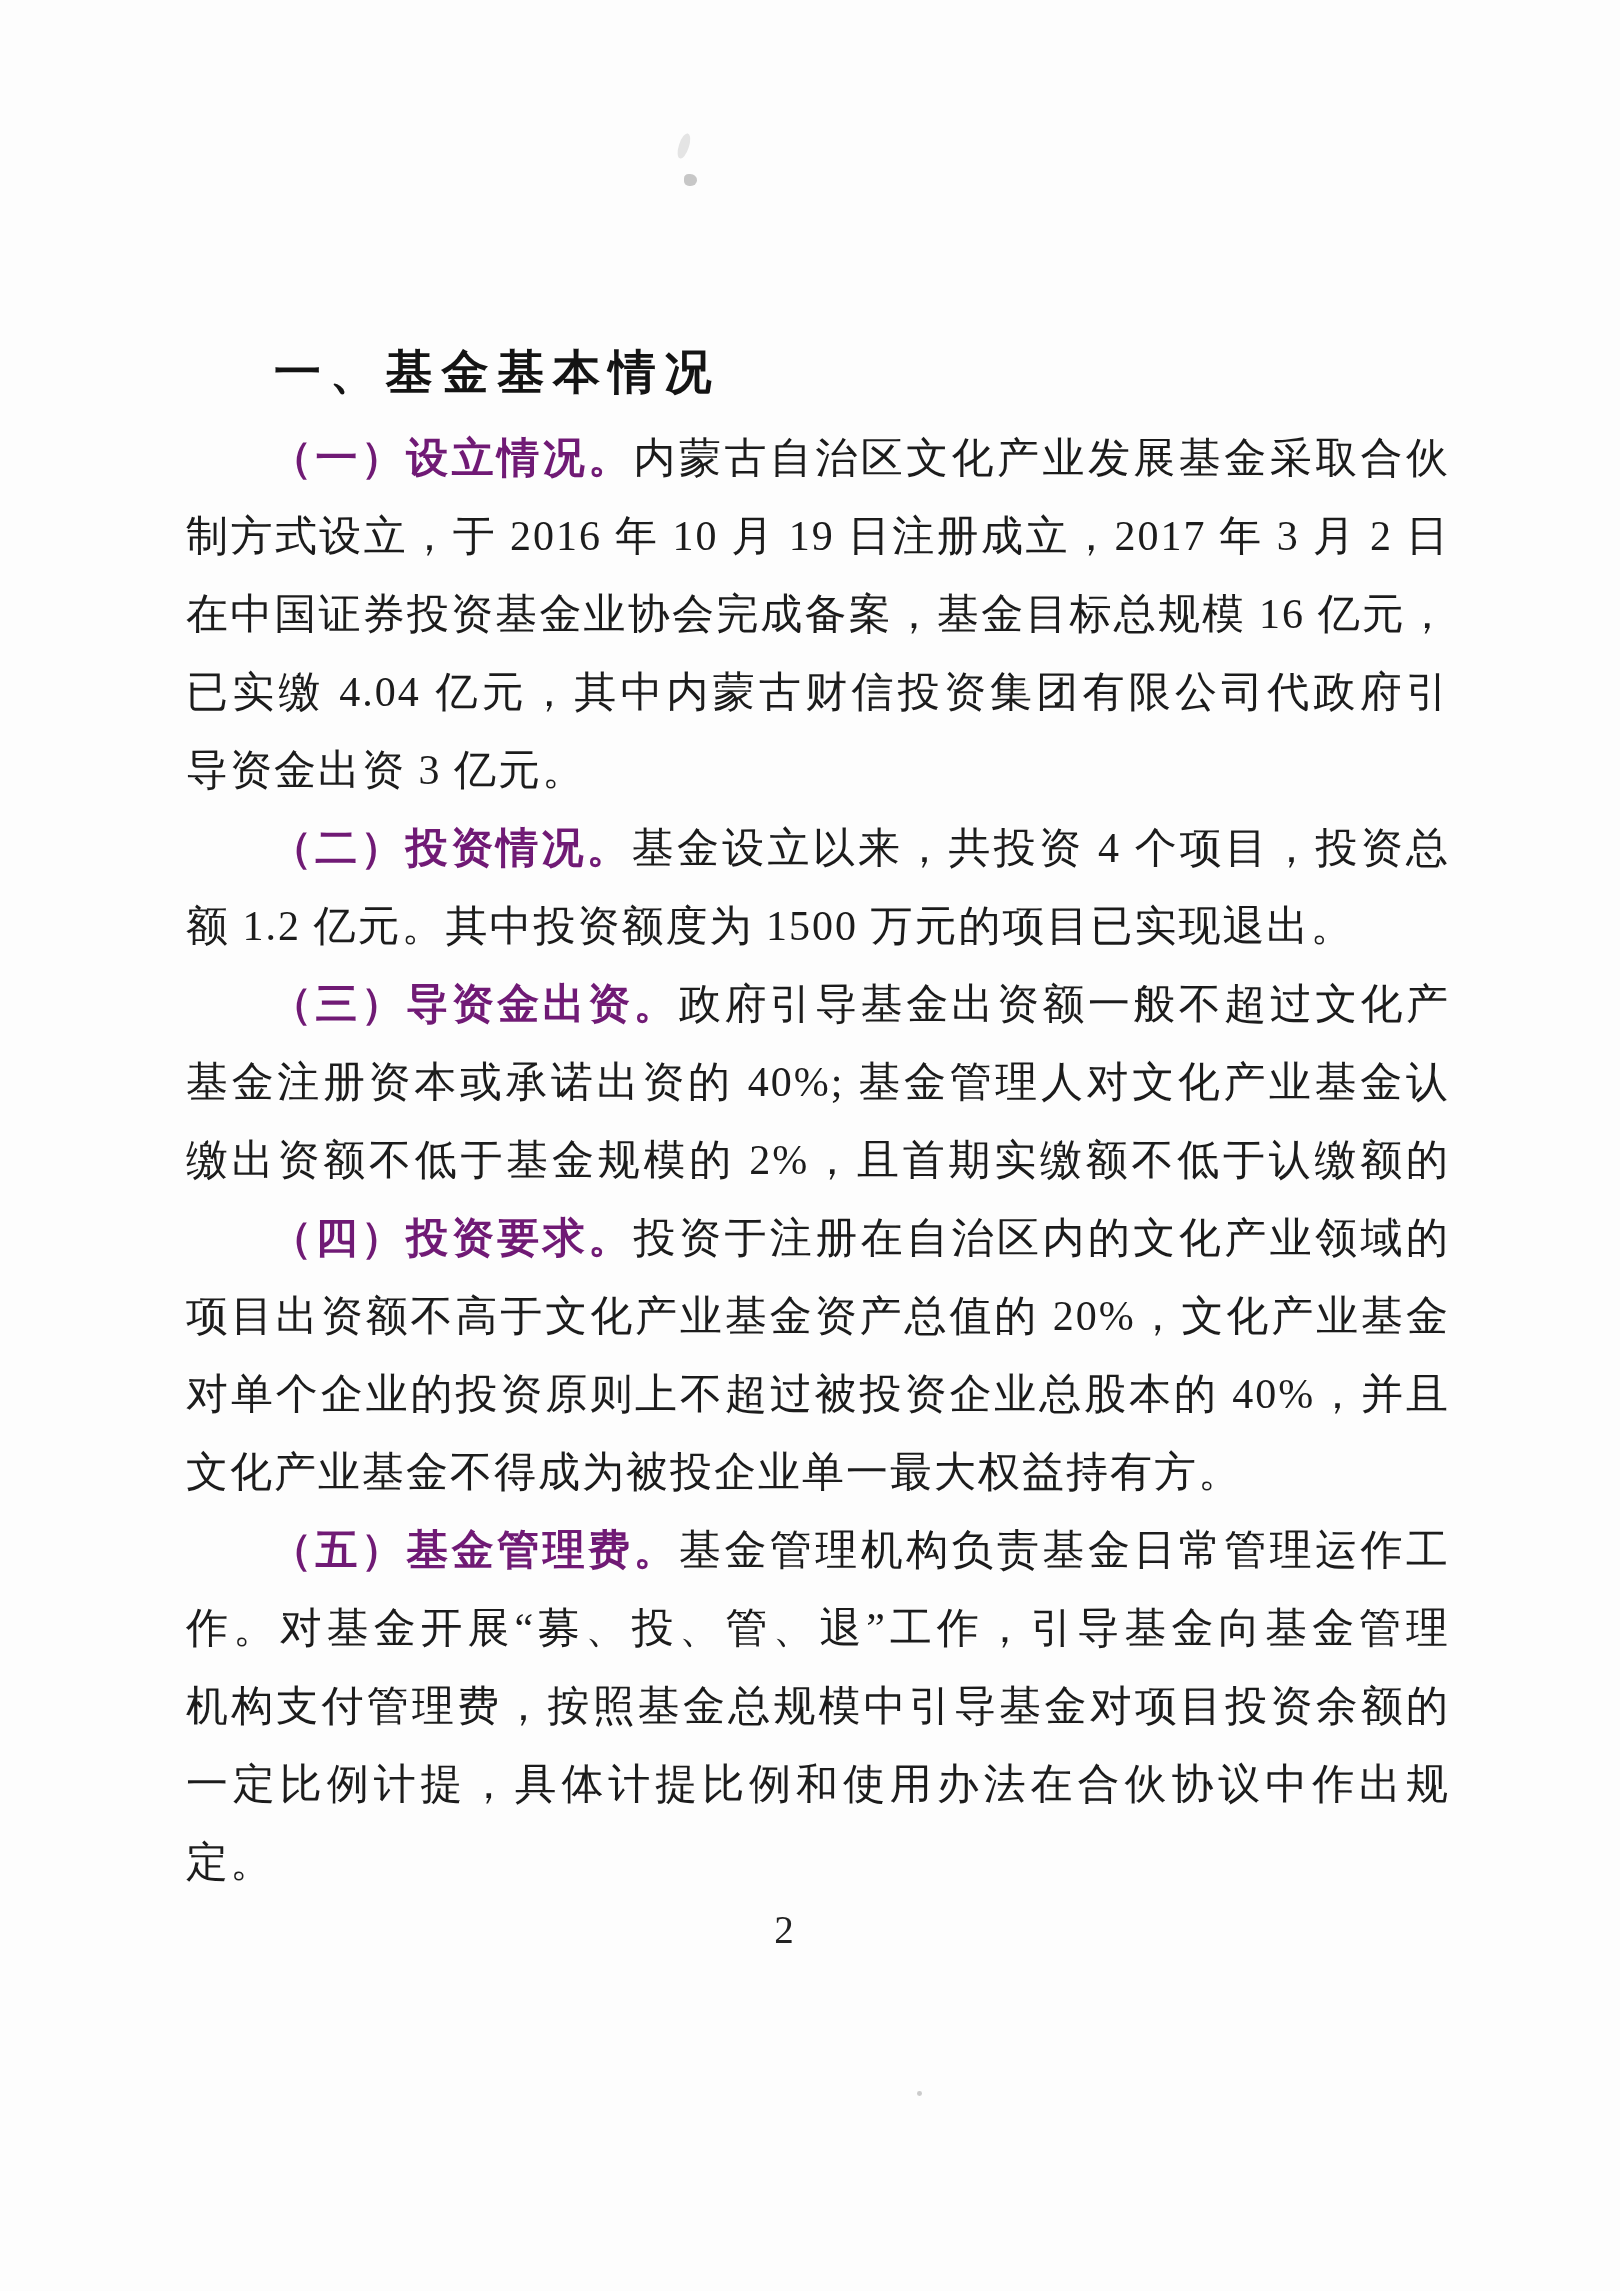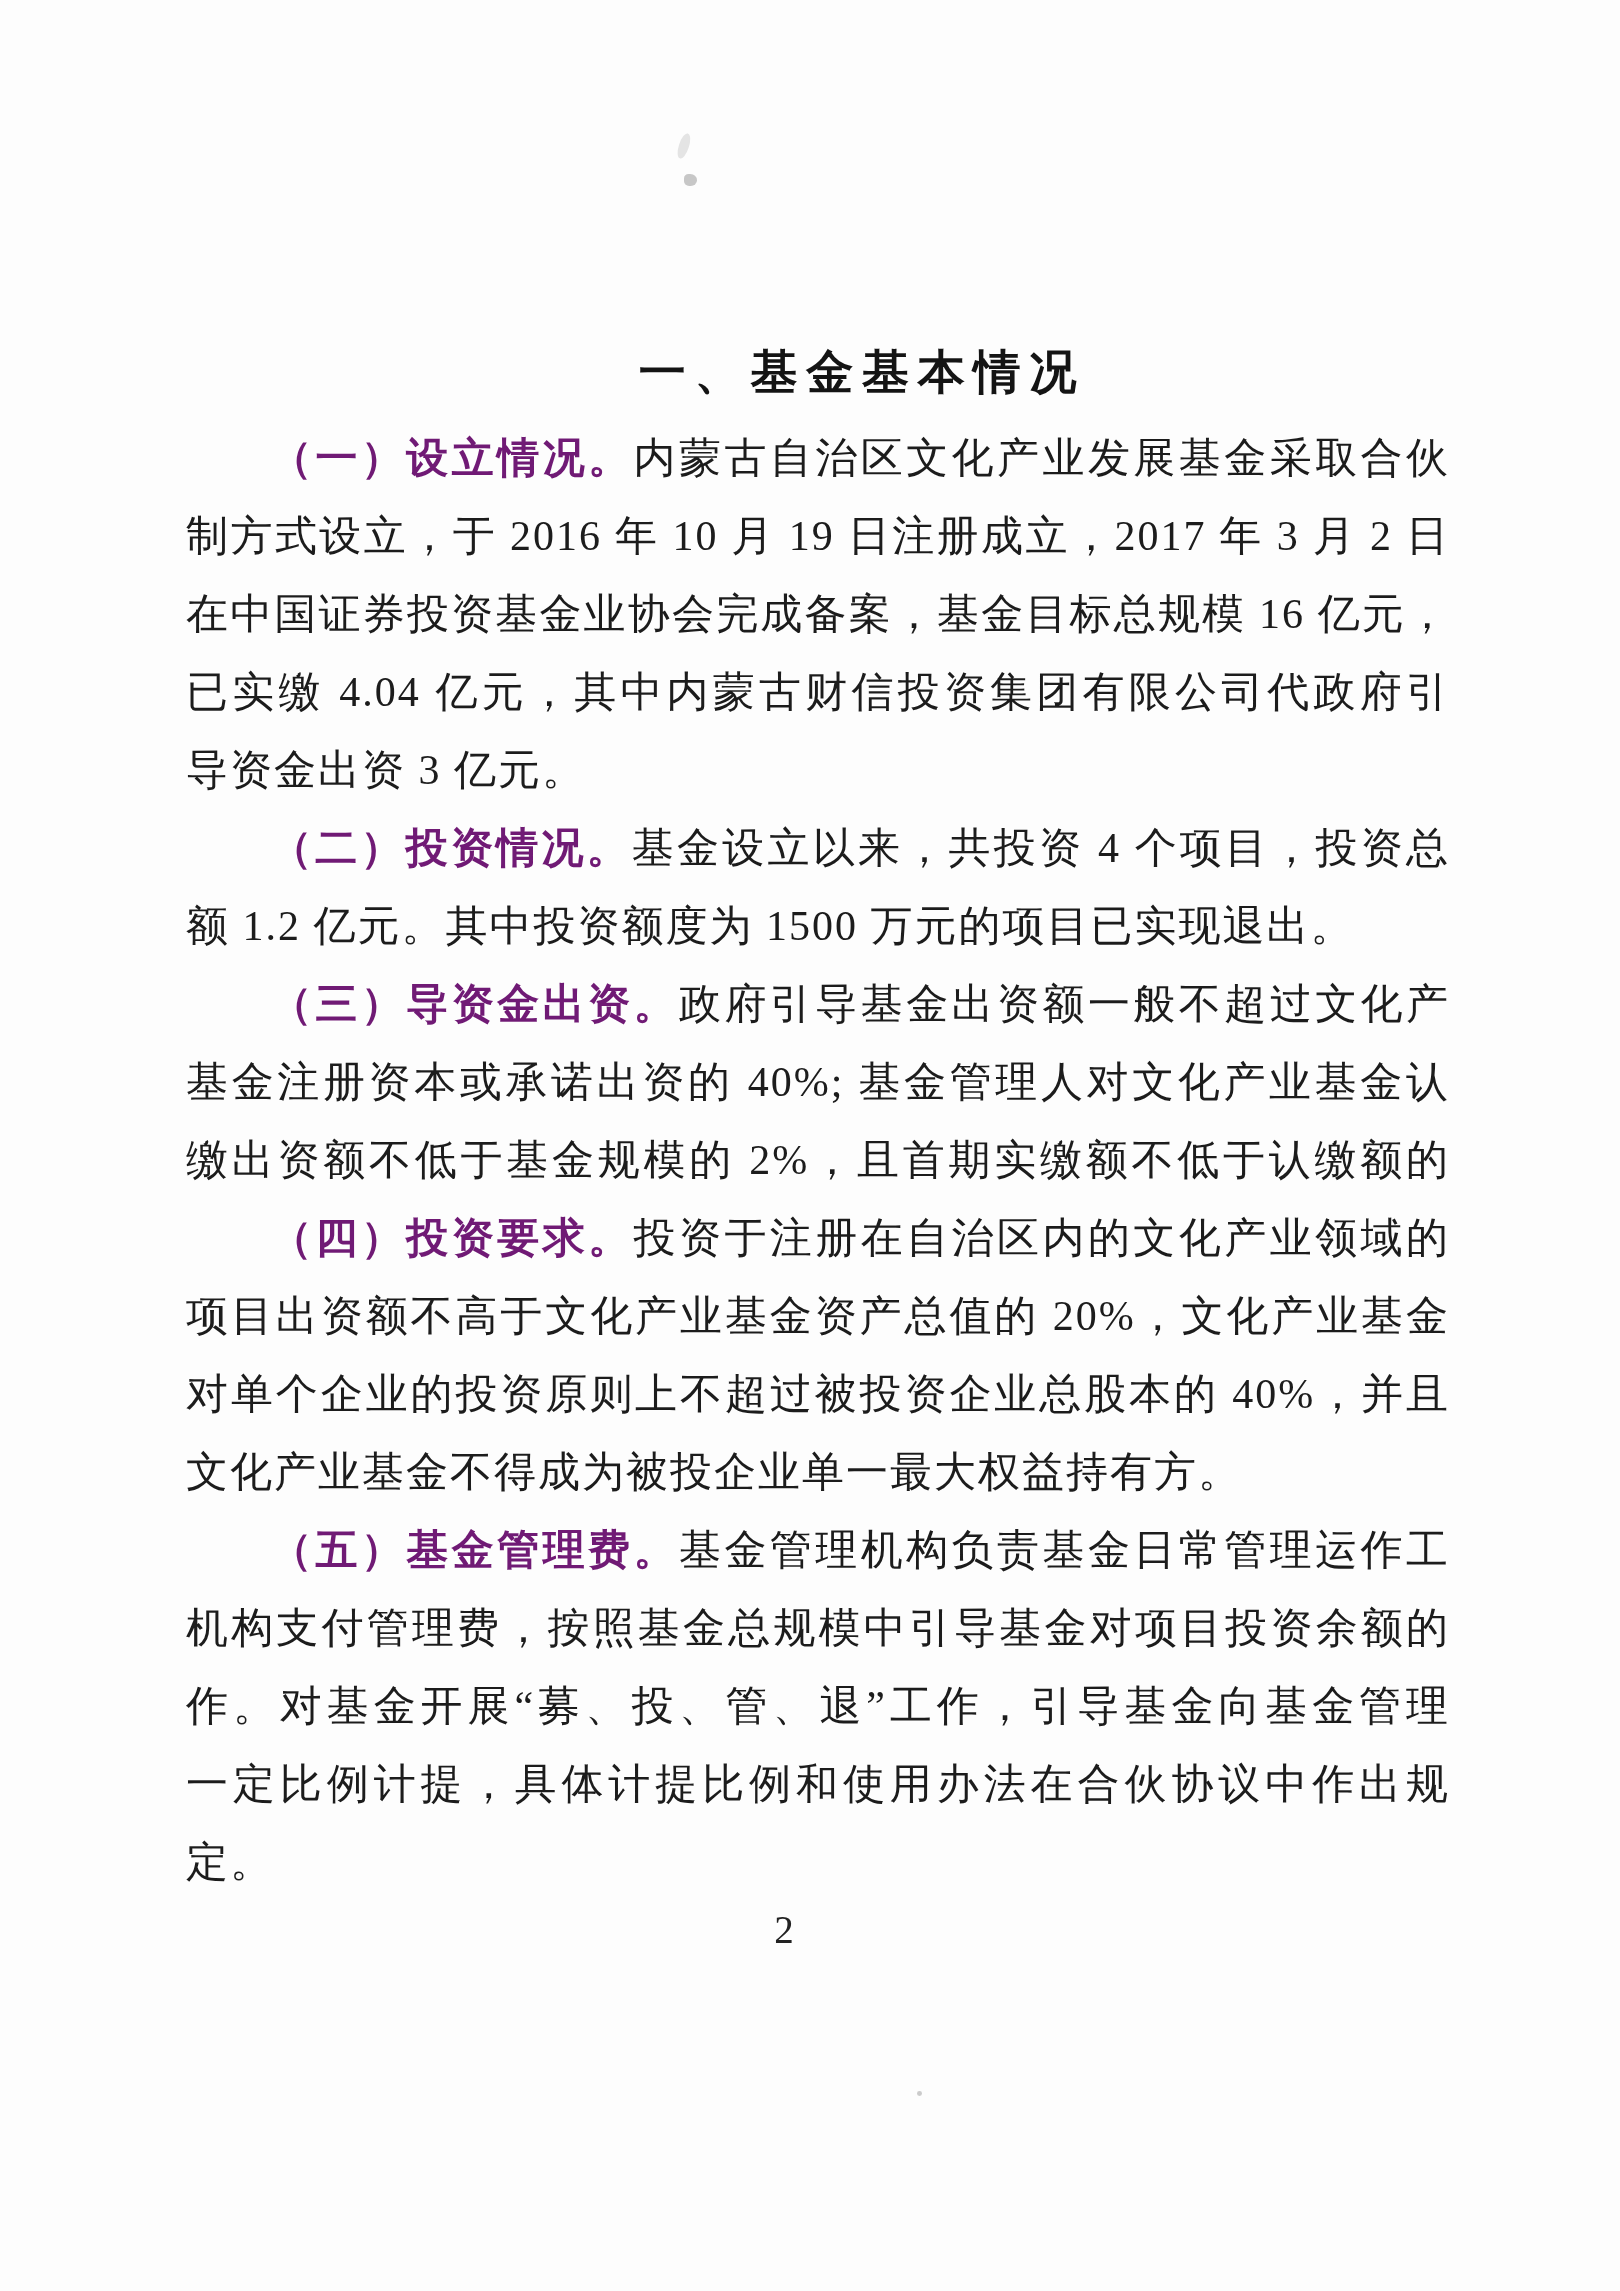--- a/index.html
+++ b/index.html
@@ -24,21 +24,20 @@
   }
   .heading {
     font-size: 47px;
     font-weight: bold;
     color: #141414;
     letter-spacing: 8.8px;
     padding-left: 88px;
     height: 78px;
     line-height: 63px;
     white-space: nowrap;
-    text-align: center;
   }
   .line {
     font-size: 42px;
     height: 78px;
     line-height: 78px;
     letter-spacing: 2px;
     text-align: justify;
     text-align-last: justify;
     text-justify: inter-character;
     overflow: hidden;
@@ -91,22 +90,22 @@
         <div class="line first"><span class="lead">（二）投资情况。</span>基金设立以来，共投资 4 个项目，投资总</div>
         <div class="line last">额 1.2 亿元。其中投资额度为 1500 万元的项目已实现退出。</div>
         <div class="line first"><span class="lead">（三）导资金出资。</span>政府引导基金出资额一般不超过文化产业</div>
         <div class="line">基金注册资本或承诺出资的 40%; 基金管理人对文化产业基金认</div>
         <div class="line">缴出资额不低于基金规模的 2%，且首期实缴额不低于认缴额的</div>
         <div class="line first"><span class="lead">（四）投资要求。</span>投资于注册在自治区内的文化产业领域的</div>
         <div class="line">项目出资额不高于文化产业基金资产总值的 20%，文化产业基金</div>
         <div class="line">对单个企业的投资原则上不超过被投资企业总股本的 40%，并且</div>
         <div class="line last">文化产业基金不得成为被投企业单一最大权益持有方。</div>
         <div class="line first"><span class="lead">（五）基金管理费。</span>基金管理机构负责基金日常管理运作工</div>
+        <div class="line">作。对基金开展“募、投、管、退”工作，引导基金向基金管理</div>
         <div class="line">机构支付管理费，按照基金总规模中引导基金对项目投资余额的</div>
-        <div class="line">作。对基金开展“募、投、管、退”工作，引导基金向基金管理</div>
         <div class="line">一定比例计提，具体计提比例和使用办法在合伙协议中作出规</div>
         <div class="line last">定。</div>
       </div>
 
     <div class="page-number">2</div>
   </div>
 </div>
 
 
 </body></html>

